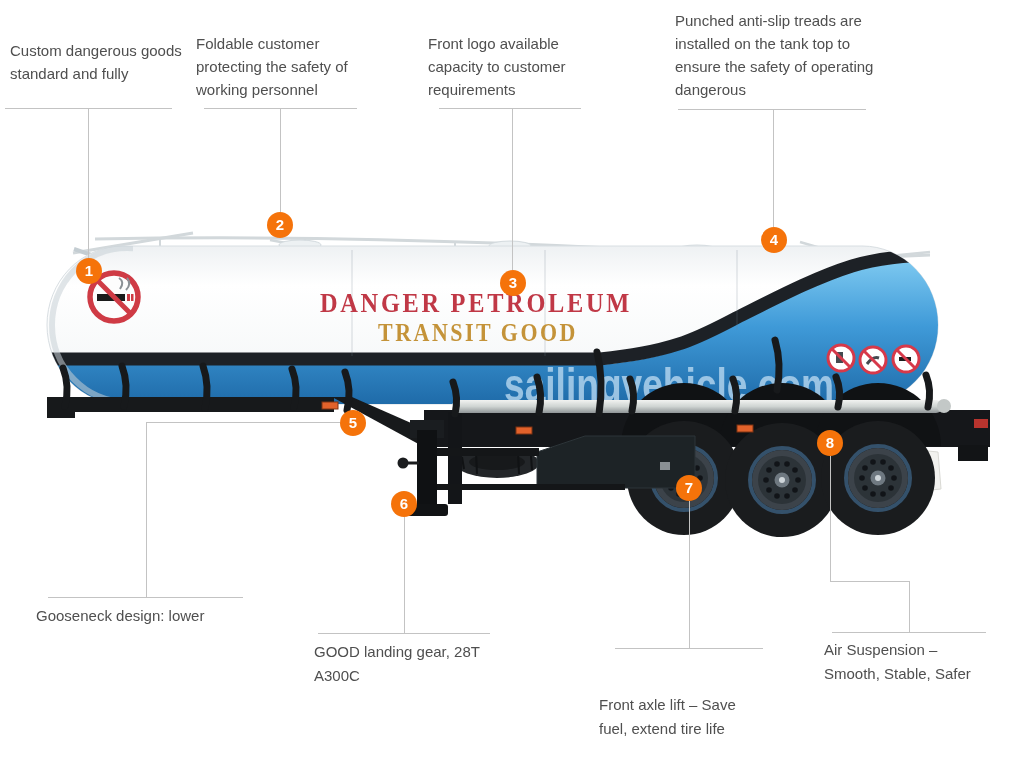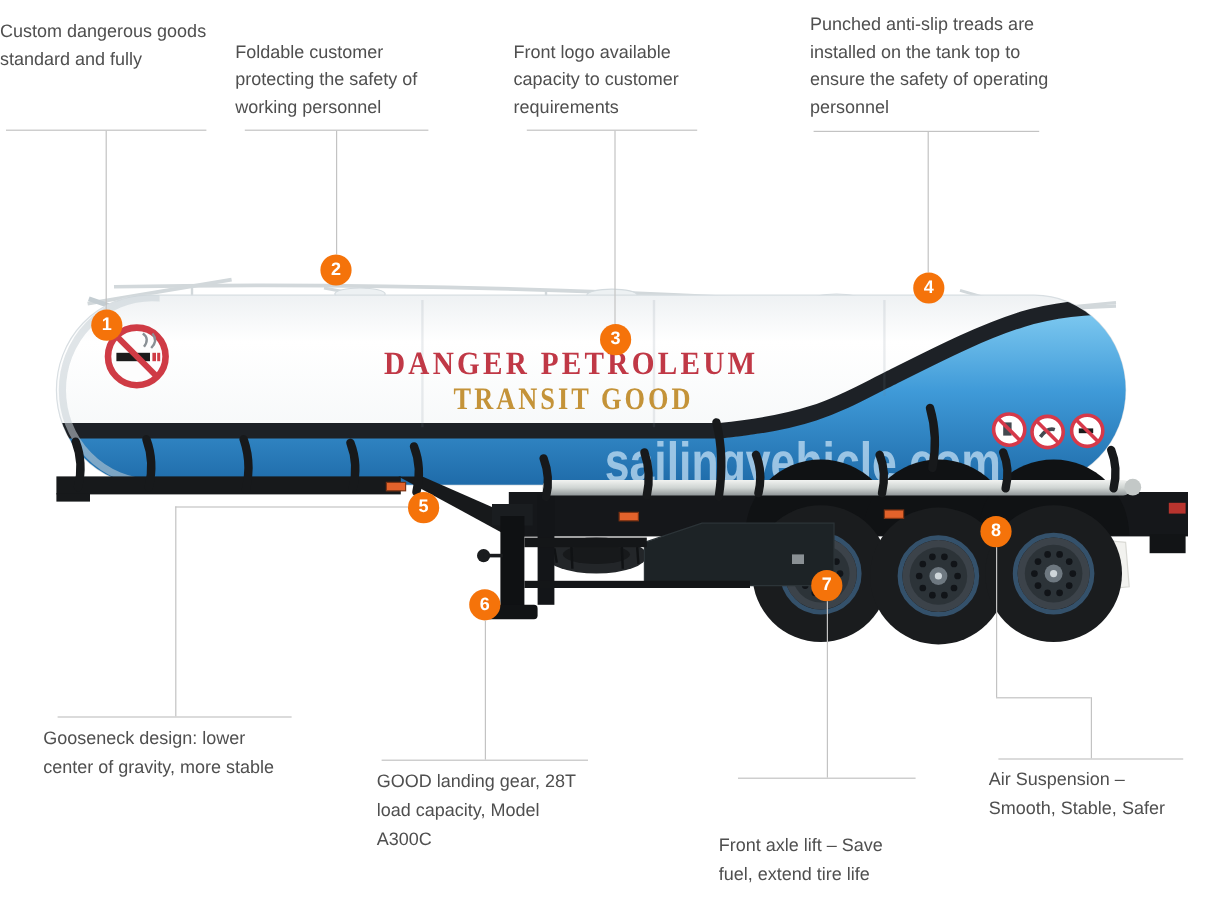--- a/index.html
+++ b/index.html
@@ -245,21 +245,21 @@
         <path d="M926 375 q6 15 2 32"></path>
     </g>
 
     <g fill="#e2622b" stroke="#7c3313">
       <rect x="322" y="402" width="16" height="7"></rect>
         <rect x="516" y="427" width="16" height="7"></rect>
       <rect x="737" y="425" width="16" height="7"></rect>
     </g>
   </svg>
 
-  <div class="co-text" style="left:0;top:15px;width:180px;">
+  <div class="co-text" style="left:0;top:39px;width:180px;padding-left:10px;">
     <div>Custom dangerous goods</div>
     <div>standard and fully</div>
   </div>
   <div class="co-line" style="left:5px;top:108px;width:167px;height:1px;"></div>
   <div class="co-line" style="left:88px;top:109px;width:1px;height:149px;"></div>
   <div class="marker" style="left:76px;top:258px;">1</div>
 
   <div class="co-text" style="left:196px;top:32px;width:170px;">
     <div>Foldable customer</div>
     <div>protecting the safety of</div>
@@ -275,41 +275,39 @@
     <div>requirements</div>
   </div>
   <div class="co-line" style="left:439px;top:108px;width:142px;height:1px;"></div>
   <div class="co-line" style="left:512px;top:109px;width:1px;height:161px;"></div>
   <div class="marker" style="left:500px;top:270px;">3</div>
 
   <div class="co-text" style="left:675px;top:9px;width:204px;">
     <div>Punched anti-slip treads are</div>
     <div>installed on the tank top to</div>
     <div>ensure the safety of operating</div>
-    <div>personnel</div>
+    <div>dangerous</div>
   </div>
   <div class="co-line" style="left:678px;top:109px;width:188px;height:1px;"></div>
   <div class="co-line" style="left:773px;top:110px;width:1px;height:117px;"></div>
   <div class="marker" style="left:761px;top:227px;">4</div>
 
   <div class="marker" style="left:340px;top:410px;">5</div>
   <div class="co-line" style="left:146px;top:422px;width:194px;height:1px;"></div>
   <div class="co-line" style="left:146px;top:422px;width:1px;height:175px;"></div>
   <div class="co-line" style="left:48px;top:597px;width:195px;height:1px;"></div>
   <div class="co-text b" style="left:36px;top:604px;width:220px;">
     <div>Gooseneck design: lower</div>
-    <div>center of gravity, more stable</div>
   </div>
 
   <div class="marker" style="left:391px;top:491px;">6</div>
   <div class="co-line" style="left:404px;top:517px;width:1px;height:116px;"></div>
   <div class="co-line" style="left:318px;top:633px;width:172px;height:1px;"></div>
   <div class="co-text b" style="left:314px;top:640px;width:180px;">
     <div>GOOD landing gear, 28T</div>
-    <div>load capacity, Model</div>
     <div>A300C</div>
   </div>
 
   <div class="marker" style="left:676px;top:475px;">7</div>
   <div class="co-line" style="left:689px;top:501px;width:1px;height:147px;"></div>
   <div class="co-line" style="left:615px;top:648px;width:148px;height:1px;"></div>
   <div class="co-text b" style="left:599px;top:654px;width:180px;margin-top:39px;">
     <div>Front axle lift  –  Save</div>
     <div>fuel, extend tire life</div>
   </div>

